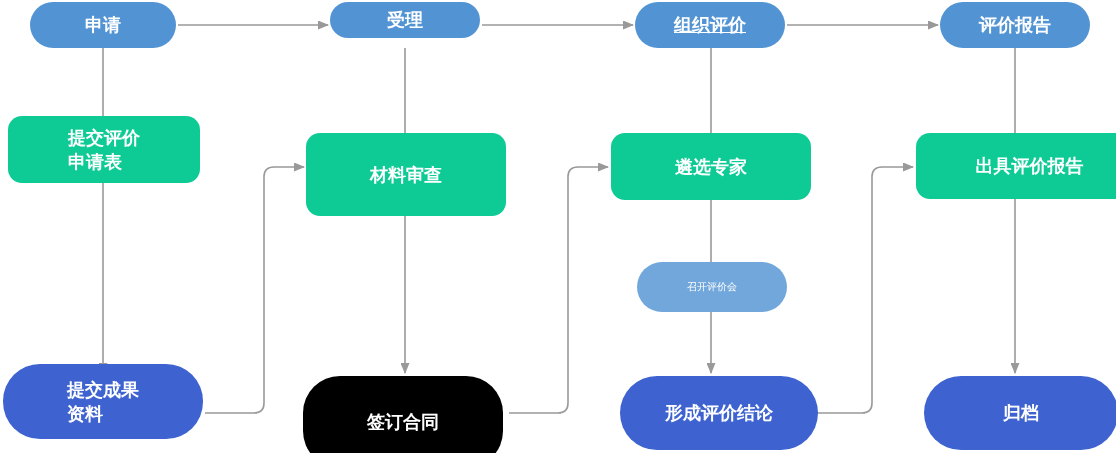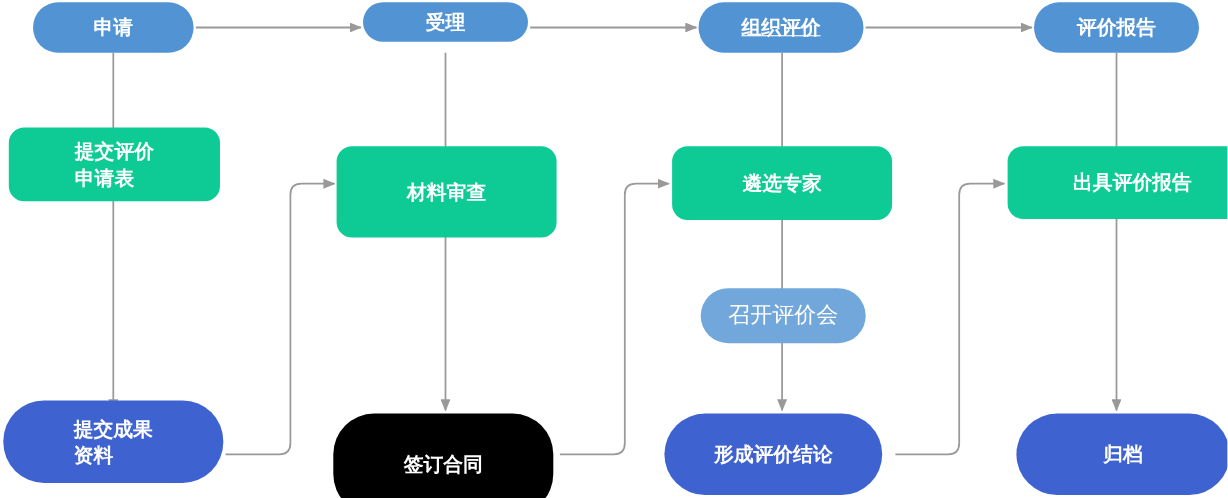--- a/index.html
+++ b/index.html
@@ -43,21 +43,21 @@
     font-size: 18px;
     font-weight: bold;
   }
   .process {
     border-radius: 14px;
     font-size: 18px;
     font-weight: bold;
   }
   .meeting {
     border-radius: 25px;
-    font-size: 20px;
+    font-size: 10px;
     font-weight: normal;
   }
   .meeting .label { line-height: 20px; }
   .result {
     border-radius: 37px;
     font-size: 18px;
     font-weight: bold;
   }
 </style>
 </head>
@@ -114,20 +114,20 @@
     <span class="label">召开评价会</span>
   </div>
 
   <div class="node result" style="left: 3px; top: 364px; width: 200px; height: 75px; background: rgb(62, 99, 208); color: #ffffff;">
     <span class="label">提交成果
 资料</span>
   </div>
   <div class="node result" style="left: 303px; top: 376px; width: 200px; height: 92px; background: #000000; color: rgb(255, 255, 255);">
     <span class="label">签订合同</span>
   </div>
-  <div class="node result" style="left: 604px; top: 376px; width: 198px; height: 74px; background: rgb(62, 99, 208); color: rgb(255, 255, 255);">
+  <div class="node result" style="left: 620px; top: 376px; width: 198px; height: 74px; background: rgb(62, 99, 208); color: rgb(255, 255, 255);">
     <span class="label">形成评价结论</span>
   </div>
   <div class="node result" style="left: 924px; top: 376px; width: 194px; height: 74px; background: rgb(62, 99, 208); color: rgb(255, 255, 255);">
     <span class="label">归档</span>
   </div>
 
 </div>
 
 </body></html>

